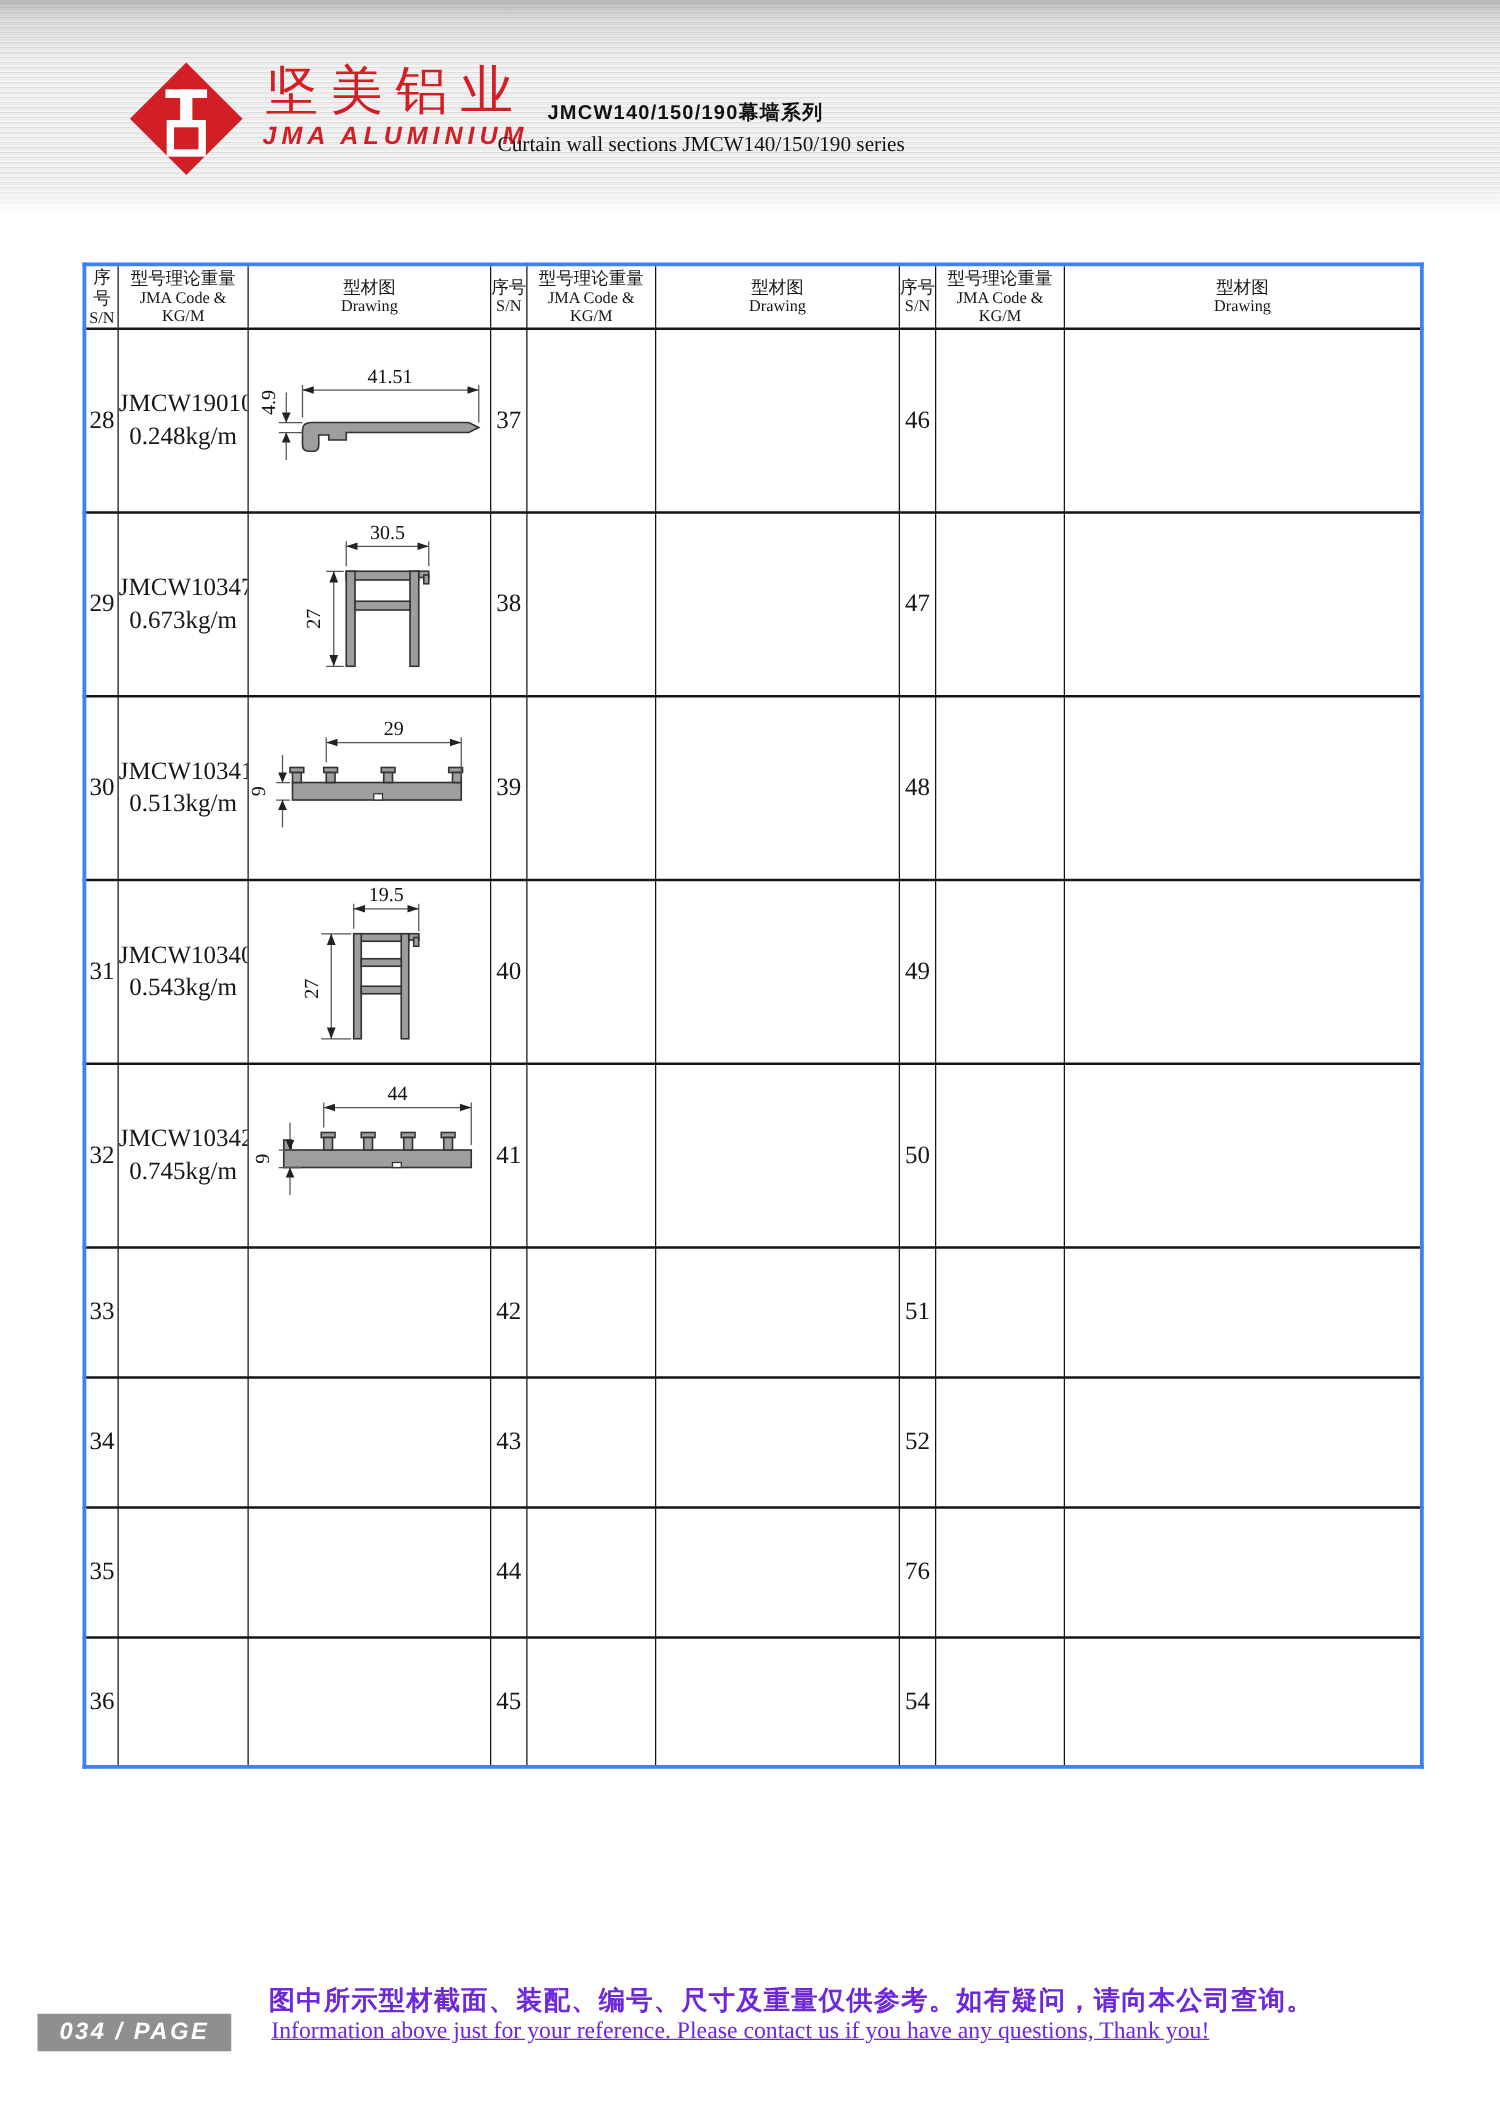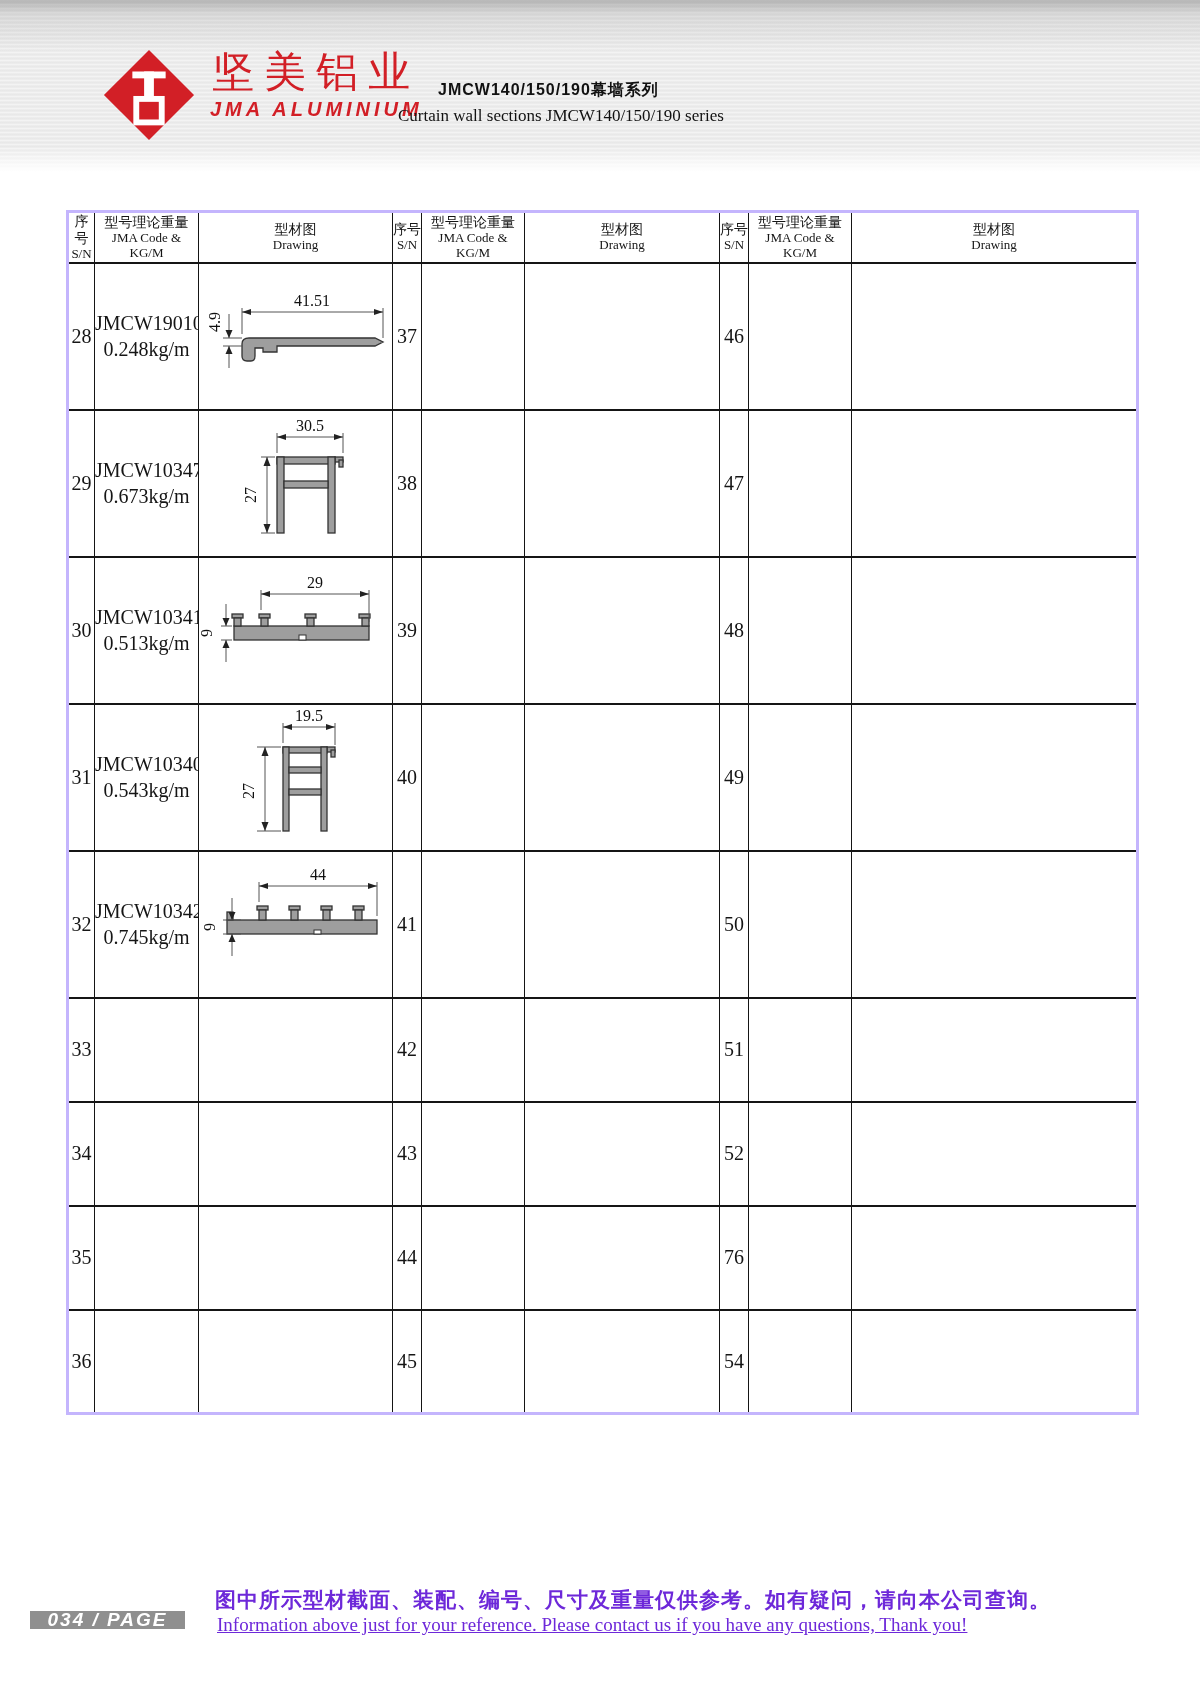--- a/index.html
+++ b/index.html
@@ -26,21 +26,21 @@
     font-size:20px; font-weight:bold; font-style:italic; letter-spacing:4px;
     color:#d21f26; margin-top:2px; white-space:nowrap;
   }
   .title-block { position:absolute; left:398px; top:80px; }
   .title-cn { font-size:16px; font-weight:bold; color:#111; letter-spacing:1px;margin-left:40px; }
   .title-en { font-size:17px; font-family:"Liberation Serif", serif; color:#111; margin-top:5px; }
 
   table.catalog {
     position:absolute; left:66px; top:210px; width:1070px;
     border-collapse:collapse; table-layout:fixed; background:#fff;
-    border:3px solid #c4b5fd;
+    border:3px solid #3b82f6;
   }
   .catalog th, .catalog td { border:1.6px solid #151515; padding:0; overflow:hidden; }
   .catalog thead tr { height:47px; }
   .catalog tbody tr { height:104px; border-top:2.4px solid #151515; }
   .catalog th { font-weight:normal; vertical-align:middle; text-align:center; }
   .h-cn { font-size:14px; line-height:1.2; }
   .h-en { font-size:13px; font-family:"Liberation Serif", serif; line-height:1.15; }
   .sn-cell {
     font-family:"Liberation Serif", serif; font-size:20px;
     text-align:center; vertical-align:middle;
@@ -61,21 +61,21 @@
 
   .footer-note-cn {
     position:absolute; left:215px; top:1586px; width:900px;
     font-size:21px; font-weight:bold; color:#6d28d9; letter-spacing:1px;
   }
   .footer-note-en {
     position:absolute; left:217px; top:1614px; width:900px;
     font-size:19px; font-family:"Liberation Serif", serif; color:#6d28d9;text-decoration:underline;
   }
   .page-badge {
-    position:absolute; left:30px; top:1611px; width:155px; height:18px;
+    position:absolute; left:30px; top:1611px; width:155px; height:30px;
     background:#8f8f8f; color:#ffffff;
     font-size:19px; font-weight:bold; font-style:italic; letter-spacing:2px;
     display:flex; align-items:center; justify-content:center;
   }
 </style>
 </head>
 <body>
 
 <div class="header-band">
   <div class="logo">

